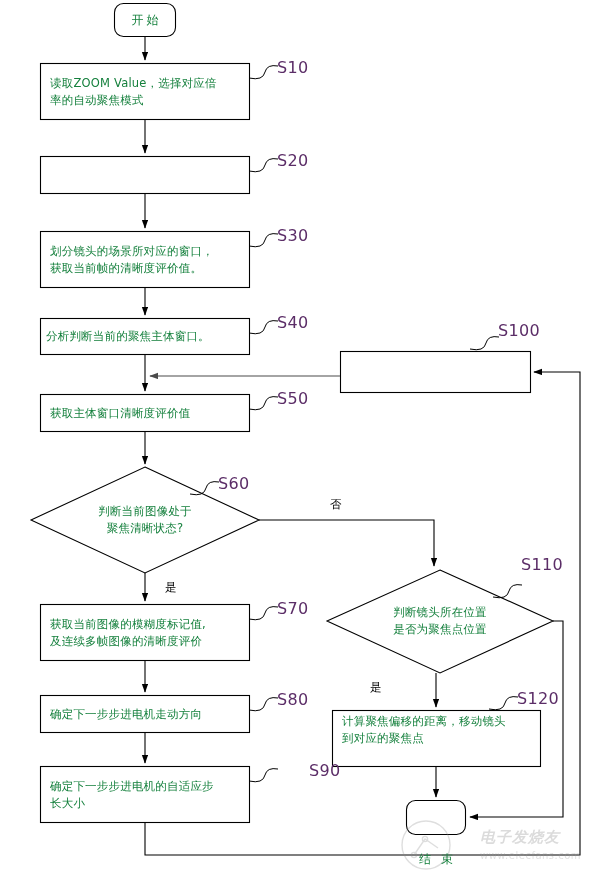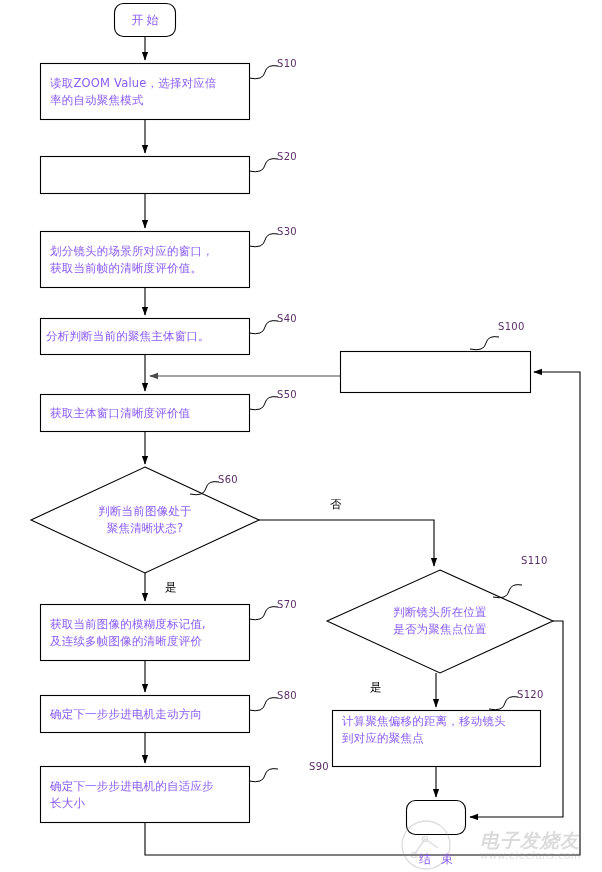--- a/index.html
+++ b/index.html
@@ -24,21 +24,21 @@
     width: 602px;
     height: 872px;
   }
   
   .node-text {
     position: absolute;
     display: flex;
     flex-direction: column;
     justify-content: center;
     box-sizing: border-box;
-    color: #8b5cf6;
+    color: #15803d;
     font-size: 11.5px;
     line-height: 17px;
     letter-spacing: 0.2px;
     white-space: pre-line;
     pointer-events: none;
   }
   .node-text.center {
     align-items: center;
     text-align: center;
   }
@@ -49,41 +49,41 @@
     padding-right: 6px;
   }
   .term-text {
     font-size: 12px;
     letter-spacing: 3px;
     padding-left: 3px;
   }
   .step-label {
     position: absolute;
     color: #5b2d67;
-    font-size: 10px;
+    font-size: 16px;
     font-family: "DejaVu Sans", "Liberation Sans", sans-serif;
     letter-spacing: 0.3px;
     white-space: nowrap;
   }
   .edge-label {
     position: absolute;
     color: #000000;
     font-size: 11.5px;
     white-space: nowrap;
   }
   .watermark {
     position: absolute;
     pointer-events: none;
     opacity: 0.30;
   }
   .wm-cn {
     position: absolute;
     left: 40px;
     top: 2px;
-    font-size: 19px;
+    font-size: 15px;
     color: #8a8a8a;
     font-style: italic;
     font-weight: bold;
     letter-spacing: 1px;
     white-space: nowrap;
   }
   .wm-url {
     position: absolute;
     left: 40px;
     top: 24px;

